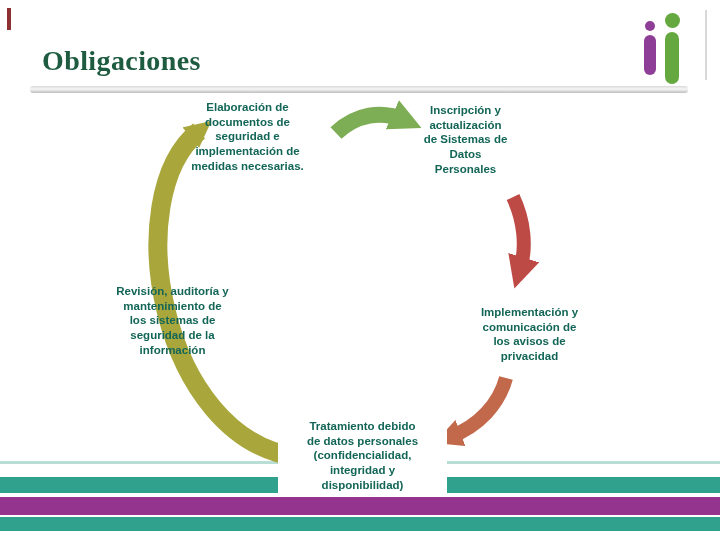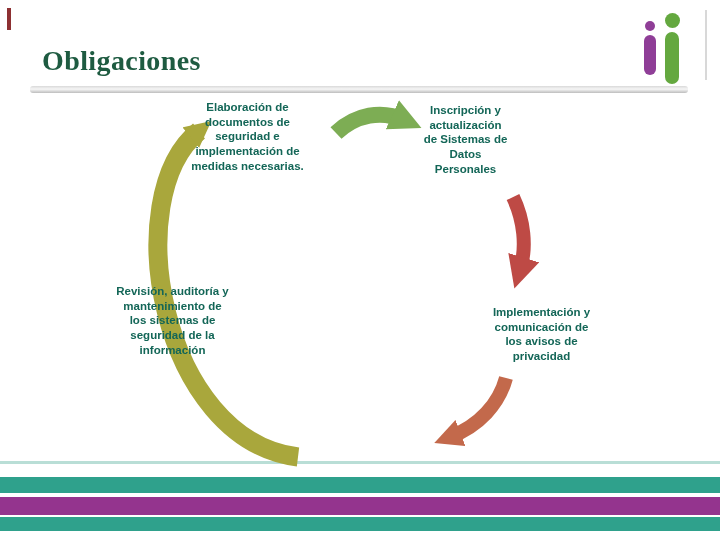--- a/index.html
+++ b/index.html
@@ -35,21 +35,21 @@
   
   .arrows { position:absolute; left:0; top:0; z-index:1; }
   
   .node {
     position:absolute; z-index:2;
     font-weight:bold; font-size:11.5px; line-height:1.28;
     color:#136657; text-align:center; white-space:pre-line;
   }
   #node-elaboracion    { left:170px; top:100px; width:155px; }
   #node-inscripcion    { left:398px; top:103px; width:135px; }
-  #node-implementacion { left:464px; top:305px; width:155px; }
+  #node-implementacion { left:452px; top:305px; width:155px; }
   #node-tratamiento    { left:278px; top:418px; width:165px; background:#ffffff; padding:1px 2px; }
   #node-revision       { left:90px;  top:284px; width:165px; }
 </style>
 </head>
 <body>
 
 <div class="slide">
 
   <div class="red-tick"></div>
   <h1 class="title">Obligaciones</h1>
@@ -100,19 +100,24 @@
 Personales</div>
   <div class="node" id="node-elaboracion">Elaboración de
 documentos de
 seguridad e
 implementación de
 medidas necesarias.</div>
   <div class="node" id="node-implementacion">Implementación y
 comunicación de
 los avisos de
 privacidad</div>
+  <div class="node" id="node-tratamiento">Tratamiento debido
+de datos personales
+(confidencialidad,
+integridad y
+disponibilidad)</div>
   <div class="node" id="node-revision">Revisión, auditoría y
 mantenimiento de
 los sistemas de
 seguridad de la
 información</div>
 
 </div>
 
 </body></html>

